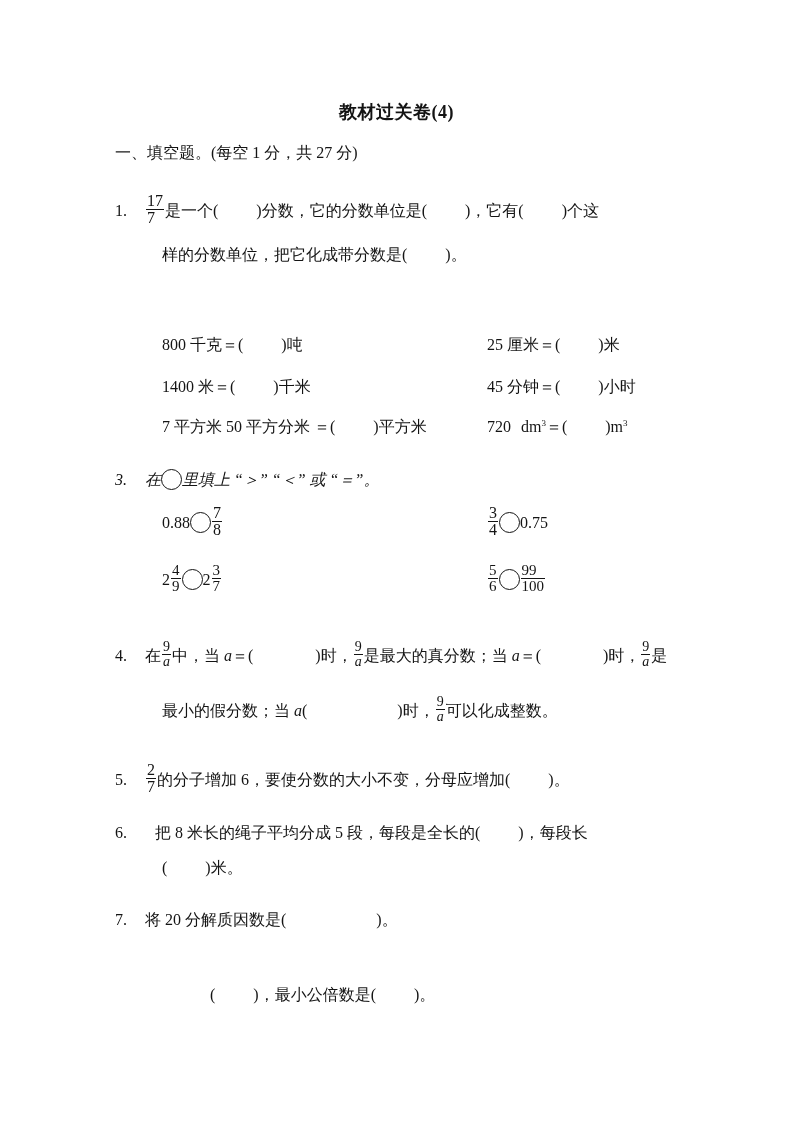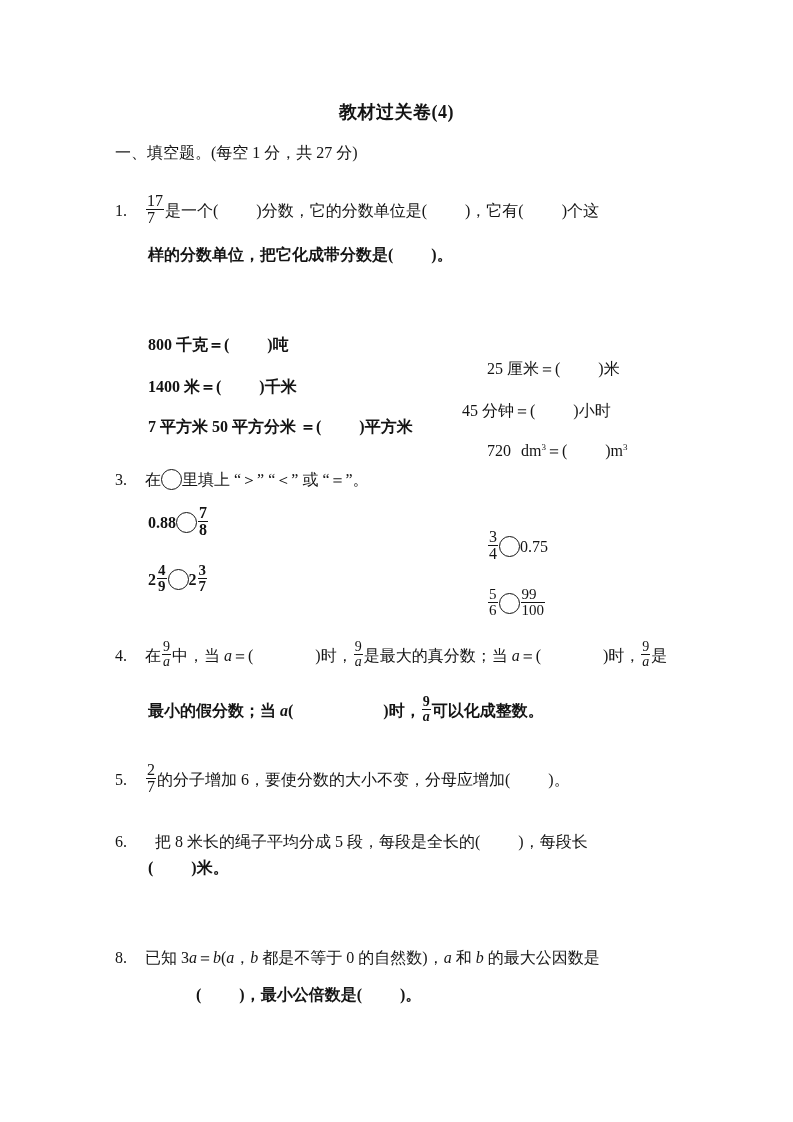--- a/index.html
+++ b/index.html
@@ -52,24 +52,23 @@
     white-space: nowrap;
   }
   .qnum {
     display: inline-block;
     width: 30px;
     text-align: left;
   }
   .qnum.wide { width: 40px; }
   .line2 {
     position: absolute;
-    left: 148px;
-    font-size: 16px;
-    white-space: nowrap;
-    font-weight: bold;
+    left: 162px;
+    font-size: 16px;
+    white-space: nowrap;
   }
   .sp-s { display: inline-block; width: 22px; }
   .sp-m { display: inline-block; width: 38px; }
   .sp-l { display: inline-block; width: 62px; }
   .sp-xl { display: inline-block; width: 90px; }
 
   
   .frac {
     display: inline-block;
     vertical-align: -0.45em;
@@ -117,21 +116,20 @@
   sup.exp {
     font-size: 9px;
     vertical-align: super;
     line-height: 0;
   }
 
   .unit-col {
     position: absolute;
     font-size: 16px;
     white-space: nowrap;
-    margin-top: 24px;
   }
 </style>
 </head>
 <body>
 
 <div class="page">
 
   <div class="doc-title">教材过关卷(4)</div>
 
   <div class="section-head">一、填空题。(每空 1 分，共 27 分)</div>
@@ -147,32 +145,32 @@
   <div class="line2" style="top:335px;">
     <span>800 千克＝(</span><span class="sp-m"></span><span>)吨</span>
   </div>
   <div class="unit-col" style="left:487px; top:335px;">
     <span>25 厘米＝(</span><span class="sp-m"></span><span>)米</span>
   </div>
 
   <div class="line2" style="top:377px;">
     <span>1400 米＝(</span><span class="sp-m"></span><span>)千米</span>
   </div>
-  <div class="unit-col" style="left:462px; top:377px;">
+  <div class="unit-col" style="left:487px; top:377px;">
     <span>45 分钟＝(</span><span class="sp-m"></span><span>)小时</span>
   </div>
 
   <div class="line2" style="top:417px;text-align:center;">
     <span>7 平方米 50 平方分米 ＝(</span><span class="sp-m"></span><span>)平方米</span>
   </div>
   <div class="unit-col" style="left:487px; top:417px;">
     <span>720</span><span class="sp-s" style="width:10px;"></span><span>dm</span><sup class="exp">3</sup><span>＝(</span><span class="sp-m"></span><span>)m</span><sup class="exp">3</sup>
   </div>
 
-  <div class="q" style="top:465px;">
+  <div class="q" style="top:465px;font-style:italic;">
     <span class="qnum">3.</span><span>在</span><span class="circ"></span><span>里填上 “＞” “＜” 或 “＝”。</span>
   </div>
 
   <div class="line2" style="top:505px;">
     <span>0.88</span><span class="circ"></span><span class="frac"><span class="num">7</span><span class="den">8</span></span>
   </div>
   <div class="unit-col" style="left:487px; top:505px;">
     <span class="frac"><span class="num">3</span><span class="den">4</span></span><span class="circ"></span><span>0.75</span>
   </div>
 
@@ -187,28 +185,28 @@
     <span class="qnum">4.</span><span>在</span><span class="frac tiny"><span class="num">9</span><span class="den ital">a</span></span><span>中，当 </span><span class="ital">a</span><span>＝(</span><span class="sp-l"></span><span>)时，</span><span class="frac tiny"><span class="num">9</span><span class="den ital">a</span></span><span>是最大的真分数；当 </span><span class="ital">a</span><span>＝(</span><span class="sp-l"></span><span>)时，</span><span class="frac tiny"><span class="num">9</span><span class="den ital">a</span></span><span>是</span>
   </div>
   <div class="line2" style="top:695px;">
     <span>最小的假分数；当 </span><span class="ital">a</span><span>(</span><span class="sp-xl"></span><span>)时，</span><span class="frac tiny"><span class="num">9</span><span class="den ital">a</span></span><span>可以化成整数。</span>
   </div>
 
   <div class="q" style="top:762px;">
     <span class="qnum">5.</span><span class="frac"><span class="num">2</span><span class="den">7</span></span><span>的分子增加 6，要使分数的大小不变，分母应增加(</span><span class="sp-m"></span><span>)。</span>
   </div>
 
-  <div class="q" style="top:818px;margin-top:9px;">
+  <div class="q" style="top:818px;">
     <span class="qnum wide">6.</span><span>把 8 米长的绳子平均分成 5 段，每段是全长的(</span><span class="sp-m"></span><span>)，每段长</span>
   </div>
   <div class="line2" style="top:858px;">
     <span>(</span><span class="sp-m"></span><span>)米。</span>
   </div>
 
-
-  <div class="q" style="top:943px;">
-    <span class="qnum">8.</span><span>已知 3</span><span class="ital">a</span><span>＝</span><span class="ital">b</span><span>(</span><span class="ital">a</span><span>，</span><span class="ital">b</span><span> 都是不等于 0 的自然数)，</span><span class="ital">a</span><span> 和 </span><span class="ital">b</span><span> 的最大公因数是</span>
-  </div>
+  <div class="q" style="top:905px;">
+    <span class="qnum">7.</span><span>将 20 分解质因数是(</span><span class="sp-xl"></span><span>)。</span>
+  </div>
+
   <div class="line2" style="top:985px;margin-left:48px;">
     <span>(</span><span class="sp-m"></span><span>)，最小公倍数是(</span><span class="sp-m"></span><span>)。</span>
   </div>
 
 </div>
 
 </body></html>

